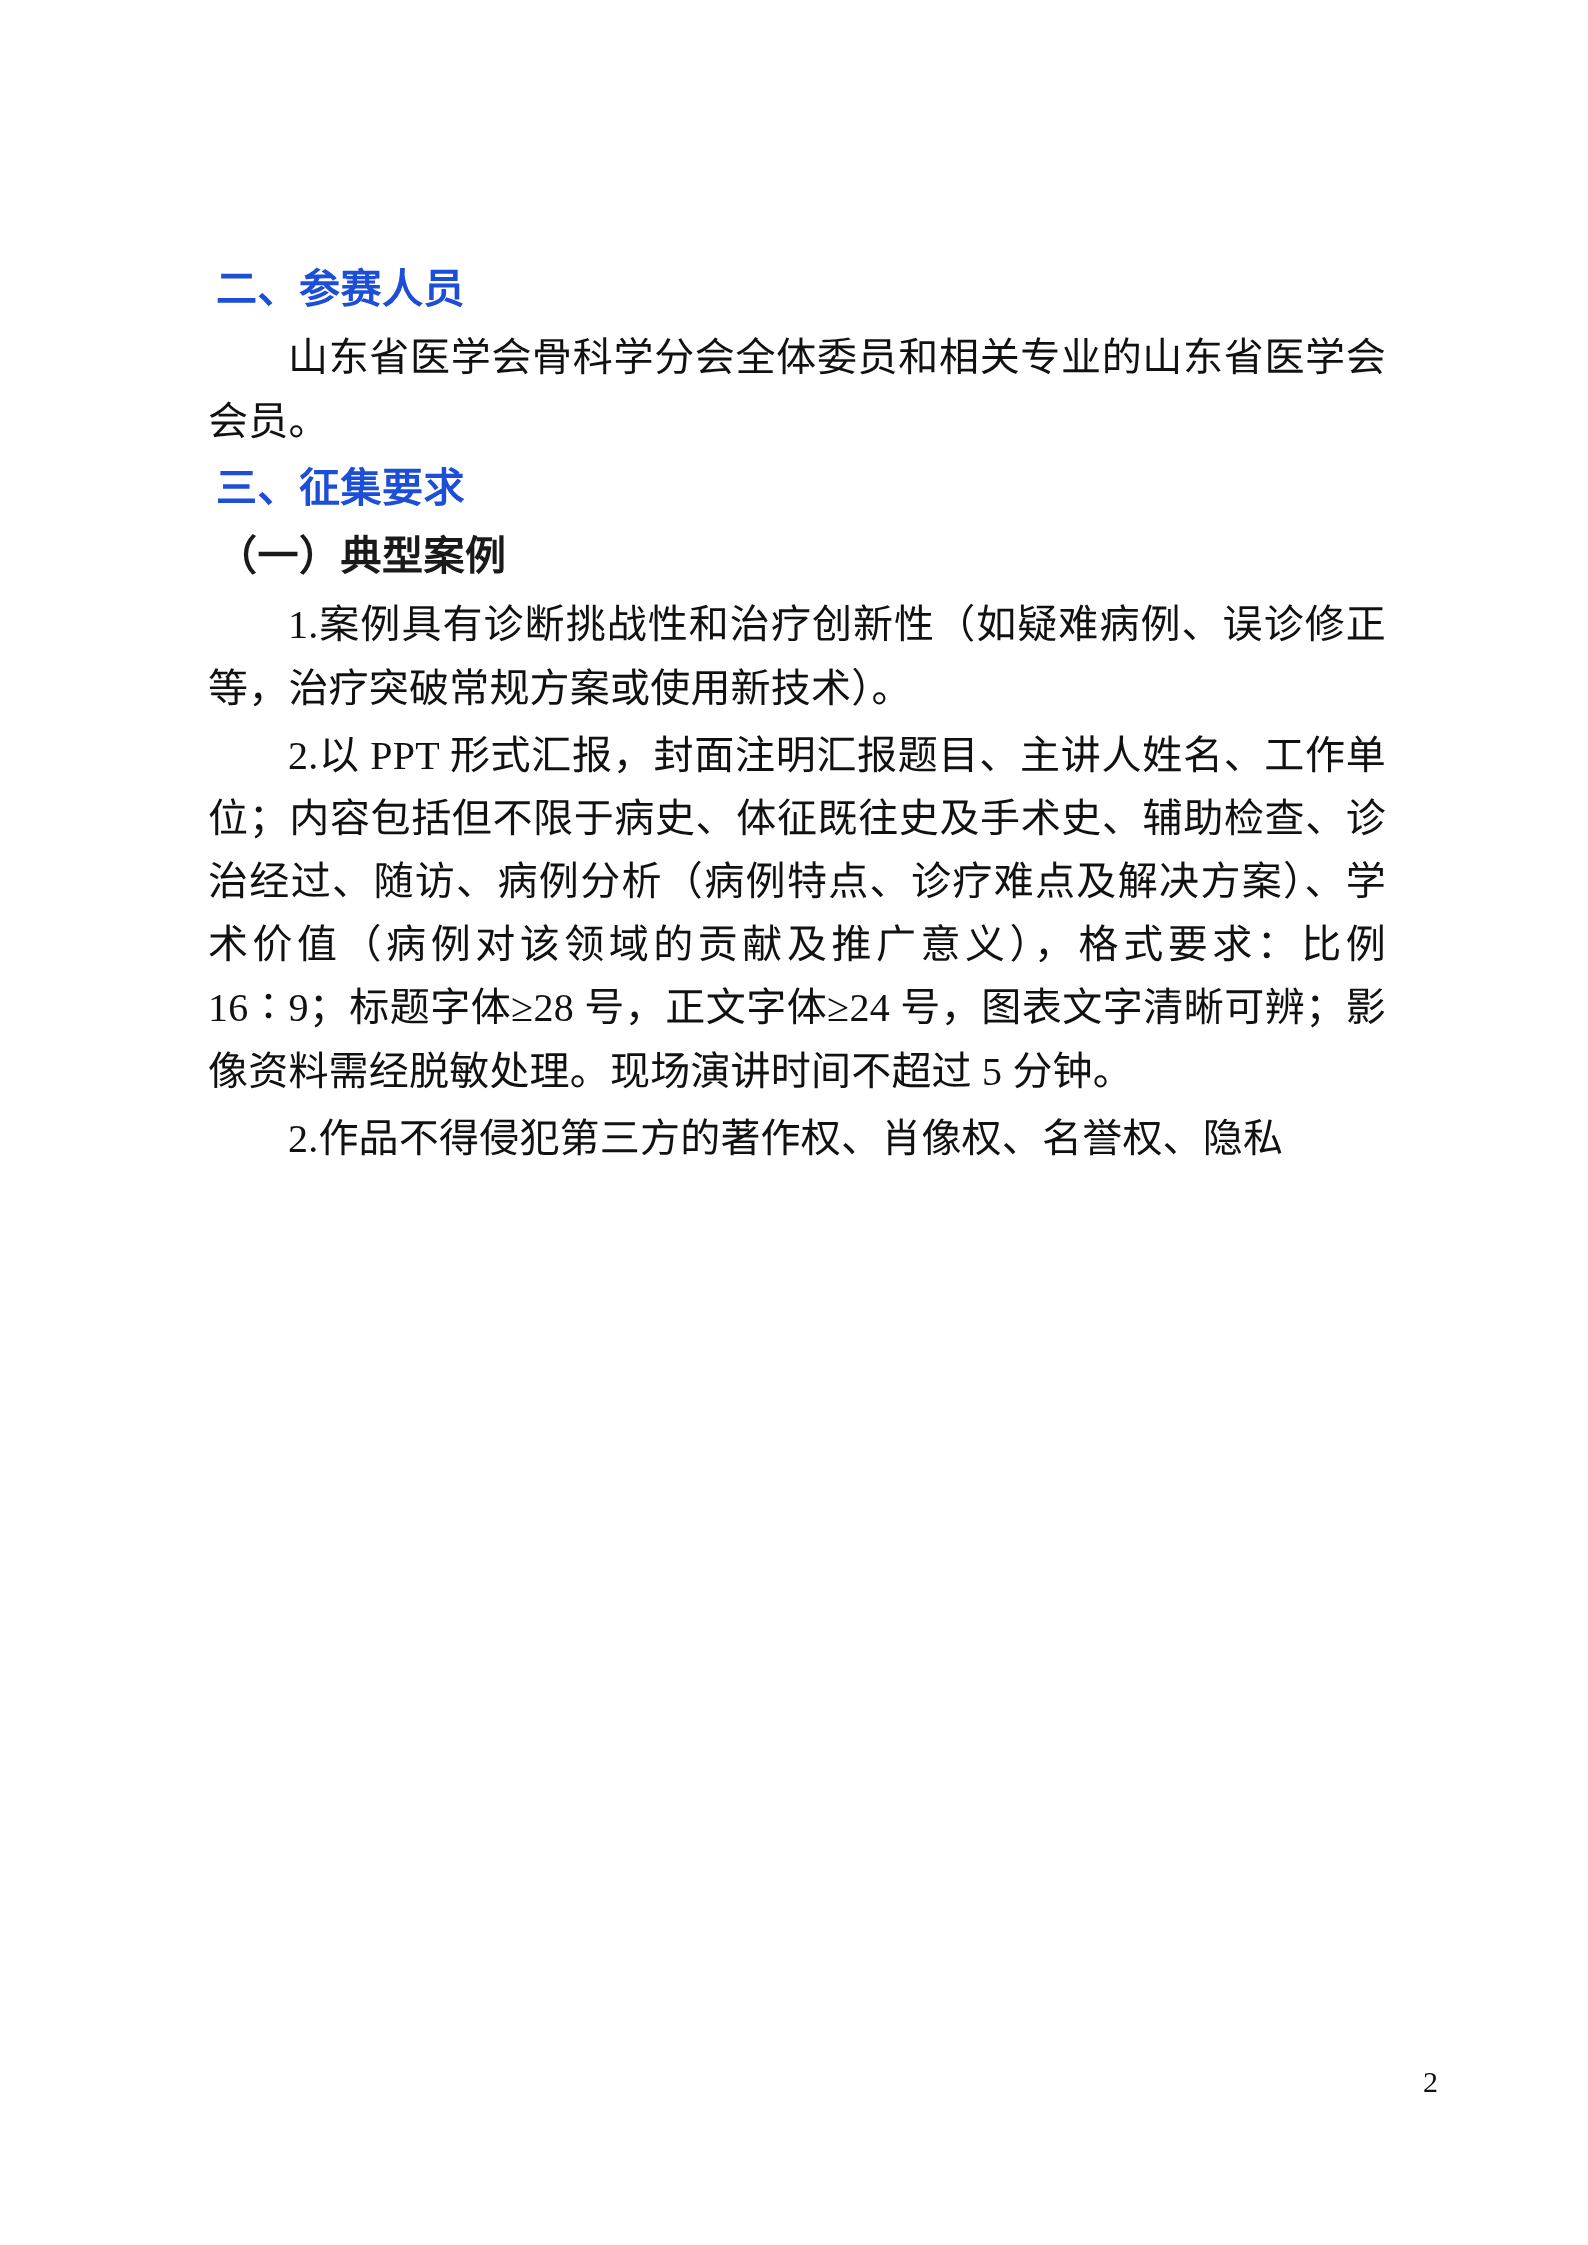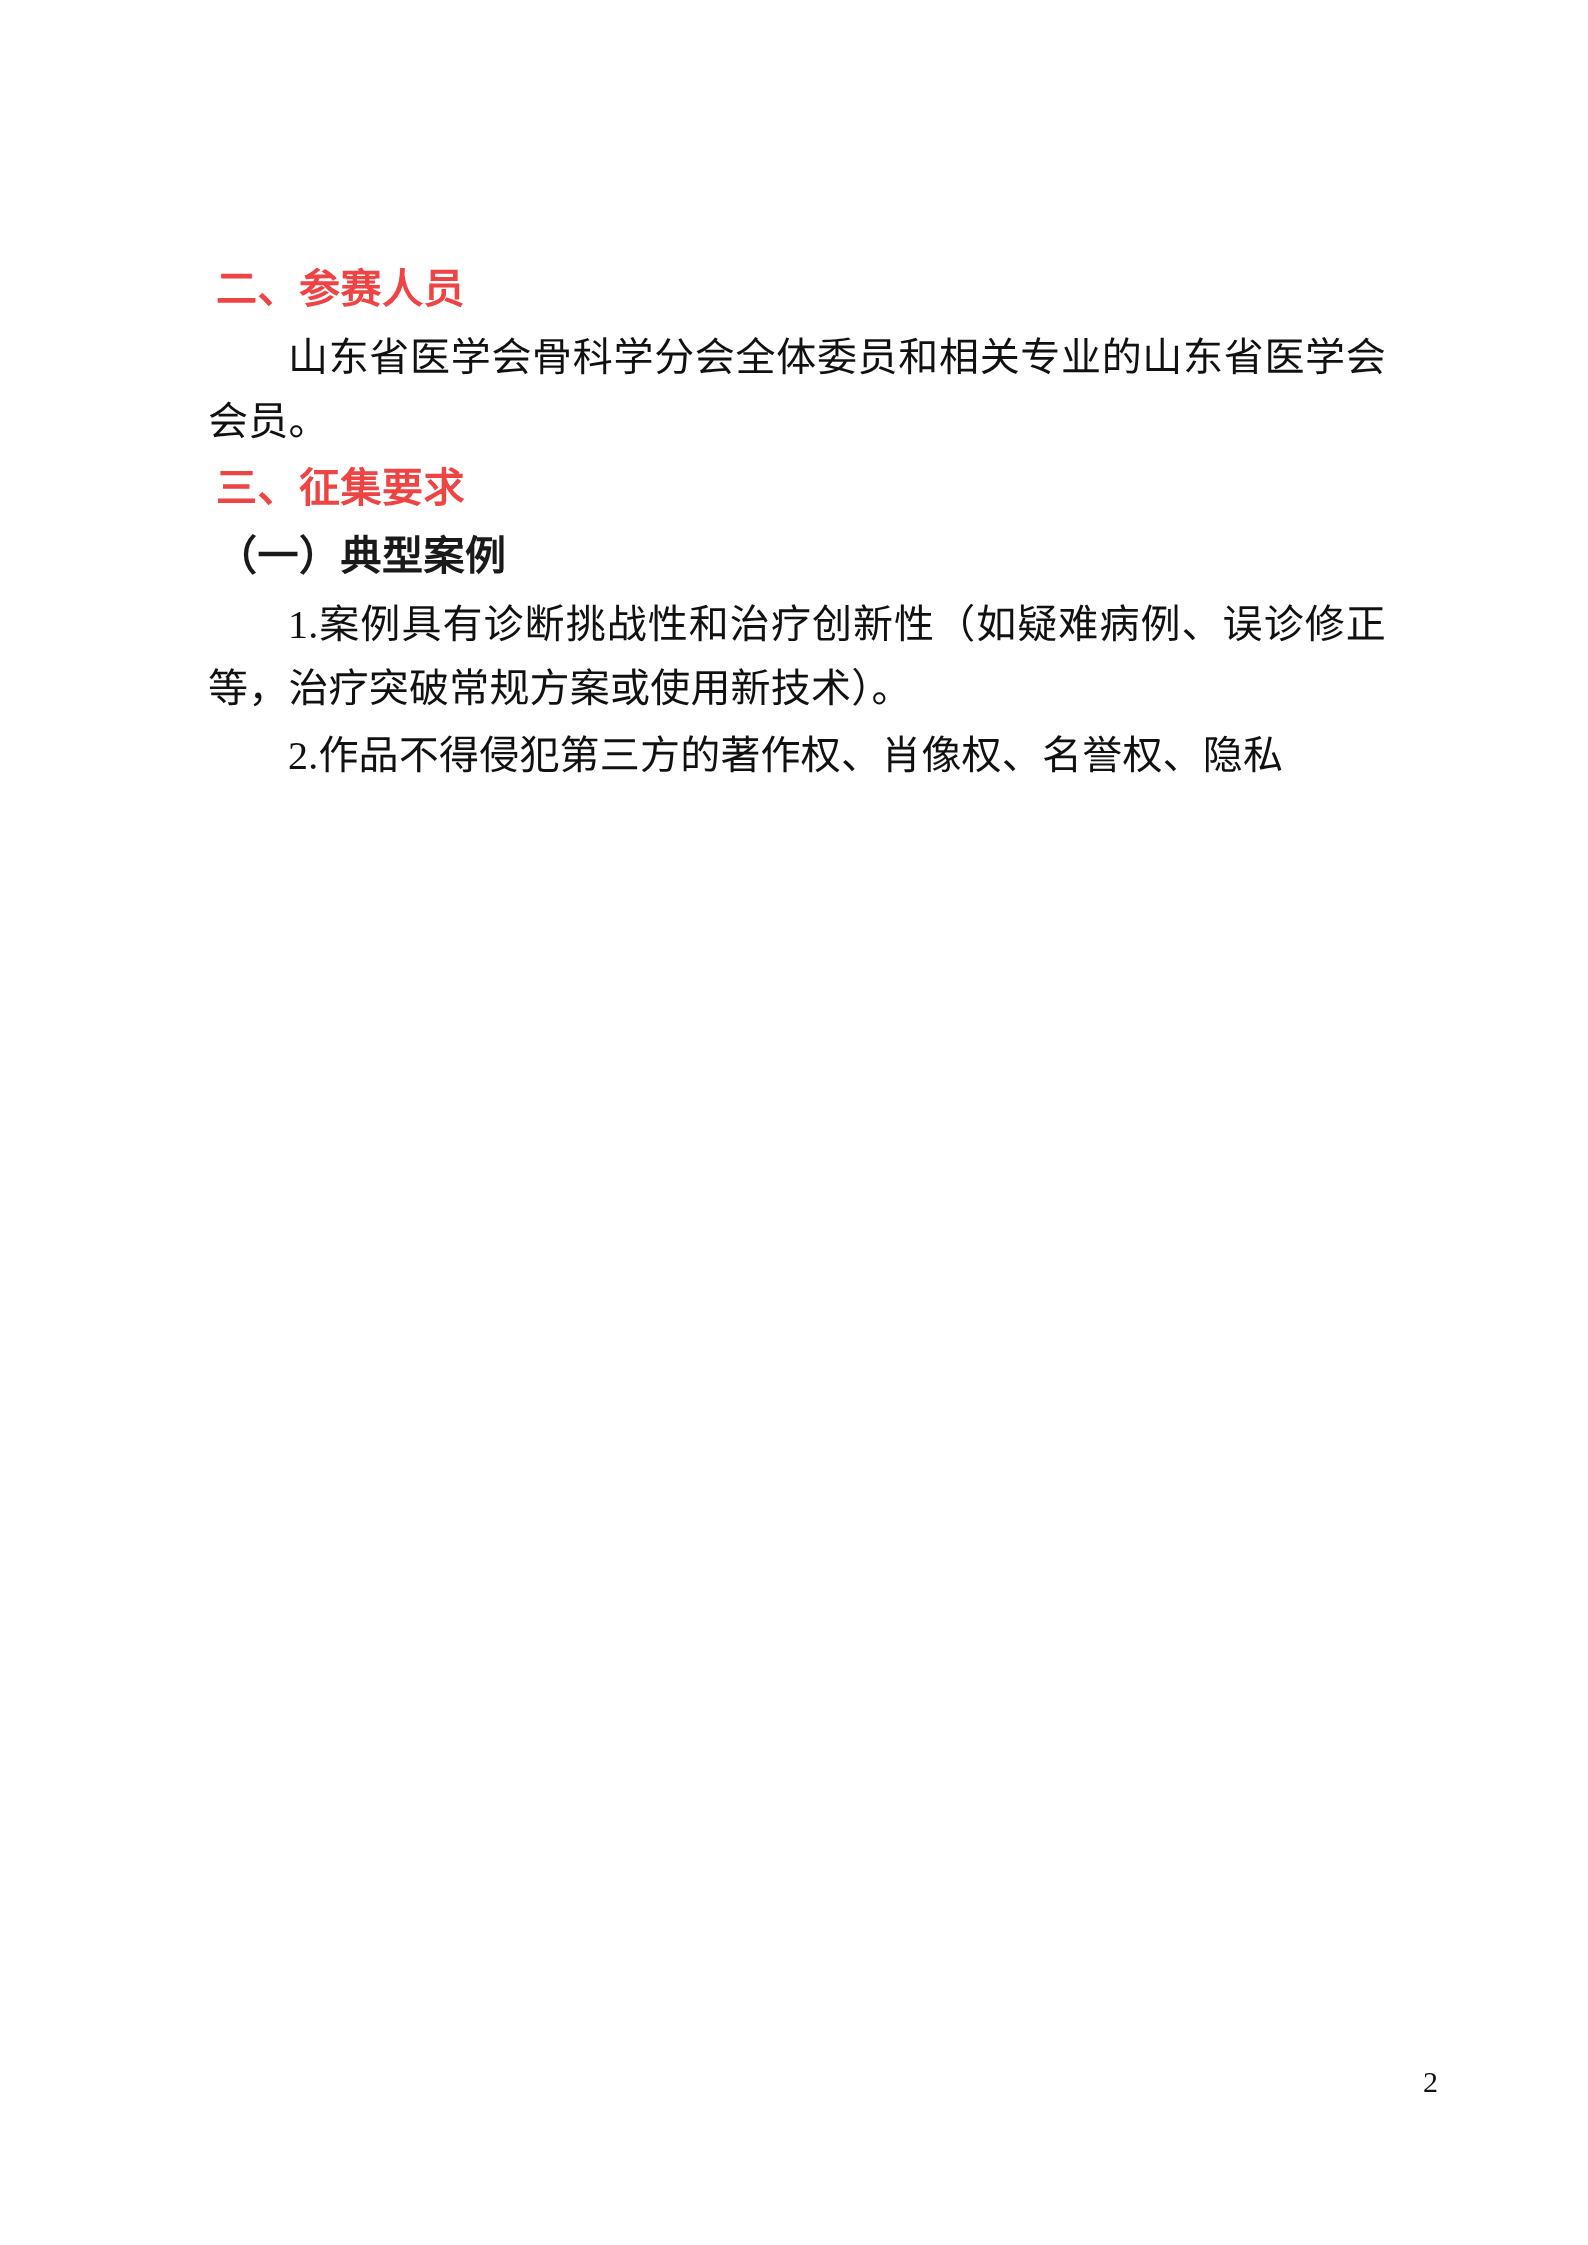--- a/index.html
+++ b/index.html
@@ -20,21 +20,21 @@
     position: absolute;
     left: 196px;
     top: 258px;
     width: 1190px;
   }
   .heading {
     font-family: "Liberation Serif", "DejaVu Serif", serif;
     font-weight: bold;
     font-size: 41px;
     line-height: 1.52;
-    color: #ef4444;
+    color: #1d4ed8;
     margin: 0 0 6px 0;
     text-indent: 20px;
     letter-spacing: 0.5px;
   }
   .subheading {
     font-family: "Liberation Serif", "DejaVu Serif", serif;
     font-weight: bold;
     font-size: 41px;
     line-height: 1.52;
     color: #1a1a1a;
@@ -71,20 +71,21 @@
     <h2 class="heading">二、参赛人员</h2>
 
     <p class="para">山东省医学会骨科学分会全体委员和相关专业的山东省医学会会员。</p>
 
     <h2 class="heading">三、征集要求</h2>
 
     <h3 class="subheading">（一）典型案例</h3>
 
     <p class="para">1.案例具有诊断挑战性和治疗创新性（如疑难病例、误诊修正等，治疗突破常规方案或使用新技术）。</p>
 
+    <p class="para">2.以 PPT 形式汇报，封面注明汇报题目、主讲人姓名、工作单位；内容包括但不限于病史、体征既往史及手术史、辅助检查、诊治经过、随访、病例分析（病例特点、诊疗难点及解决方案）、学术价值（病例对该领域的贡献及推广意义），格式要求：比例 16∶9；标题字体≥28 号，正文字体≥24 号，图表文字清晰可辨；影像资料需经脱敏处理。现场演讲时间不超过 5 分钟。</p>
 
 
 
     <p class="para">2.作品不得侵犯第三方的著作权、肖像权、名誉权、隐私</p>
 
   </div>
 
   <div class="page-number">2</div>
 </div>
 

